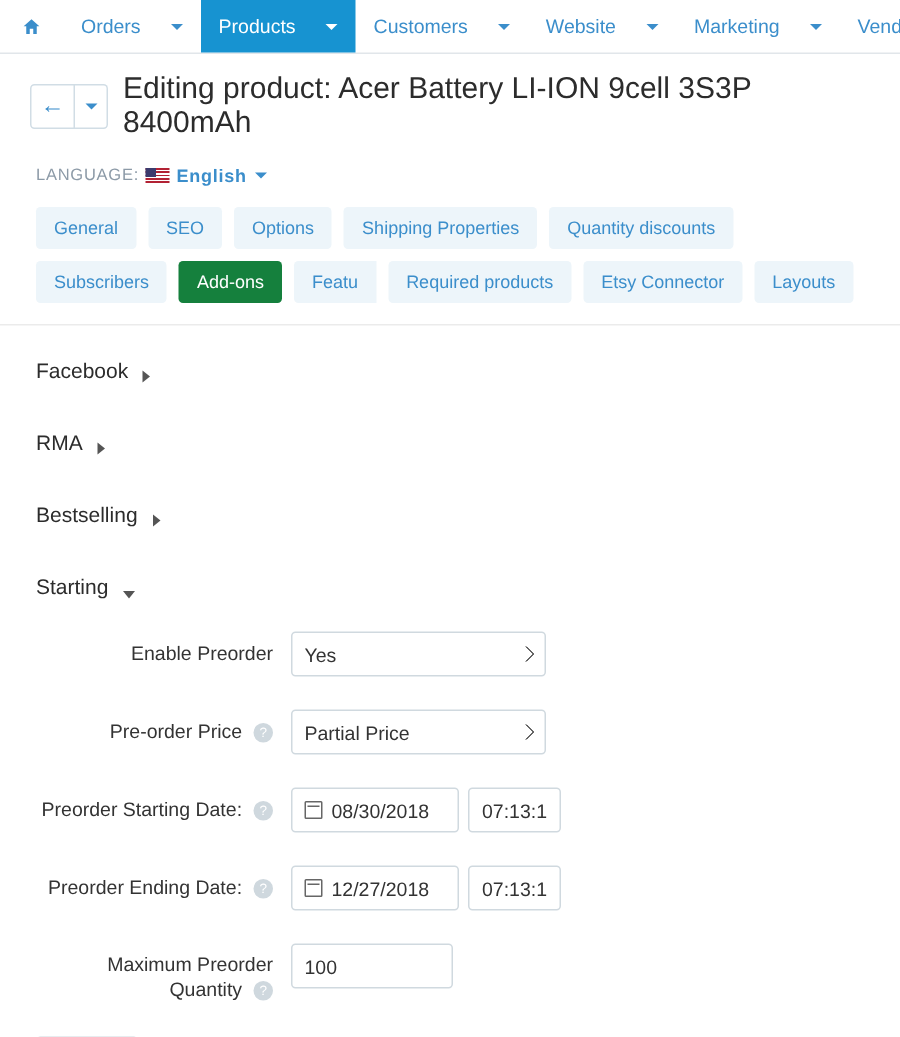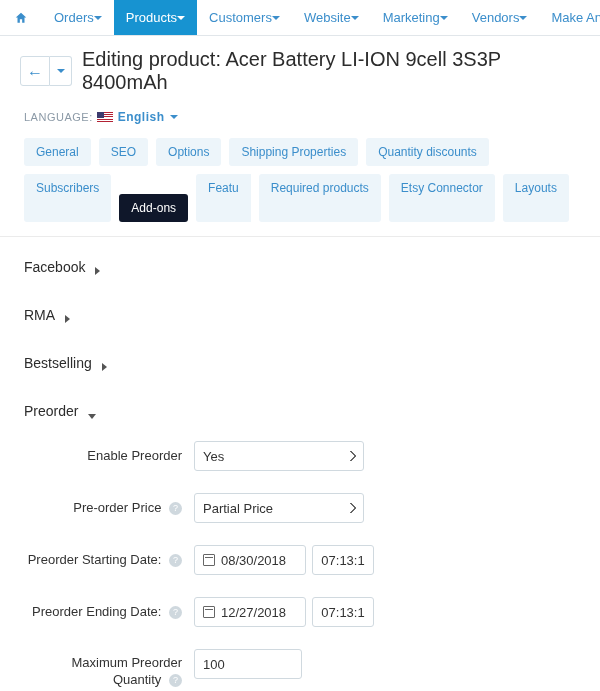--- a/index.html
+++ b/index.html
@@ -20,21 +20,21 @@
     height: 36px;
     font-size: 13px;
     white-space: nowrap;
   }
   .topnav .nav-item {
     display: flex;
     align-items: center;
     padding: 0 12px;
     color: #3b8ecb;
     cursor: pointer;
-    gap: 0;
+    gap: 20px;
   }
   .topnav .nav-item.active {
     background: #1793d1;
     color: #fff;
   }
   .topnav .nav-item.home { padding: 0 14px; }
   .caret {
     width: 0; height: 0;
     border-left: 4px solid transparent;
     border-right: 4px solid transparent;
@@ -114,23 +114,22 @@
   }
   .tab {
     background: #edf5fa;
     color: #3b8ecb;
     border-radius: 3px;
     padding: 7px 12px;
     font-size: 12px;
     cursor: pointer;
   }
   .tab.active {
-    background: #0f172a;
+    background: #15803d;
     color: #fff;
-    margin-top: 20px;
   }
   .tab.cutoff { border-radius: 3px 0 0 3px; }
 
   
   .sections { padding: 6px 24px 20px 24px; }
   .section-head {
     font-size: 14px;
     font-weight: 400;
     color: #2c2c2c;
     padding: 16px 0;
@@ -316,21 +315,21 @@
     <span>RMA</span>
     <span class="chev-right"></span>
   </div>
 
   <div class="section-head">
     <span>Bestselling</span>
     <span class="chev-right"></span>
   </div>
 
   <div class="section-head">
-    <span>Preorder</span>
+    <span>Starting</span>
     <span class="chev-down"></span>
   </div>
 
   <div class="form">
 
     <div class="form-row">
       <div class="form-label">Enable Preorder</div>
       <div class="form-ctrl">
         <div class="select-wrap">
           <select>

